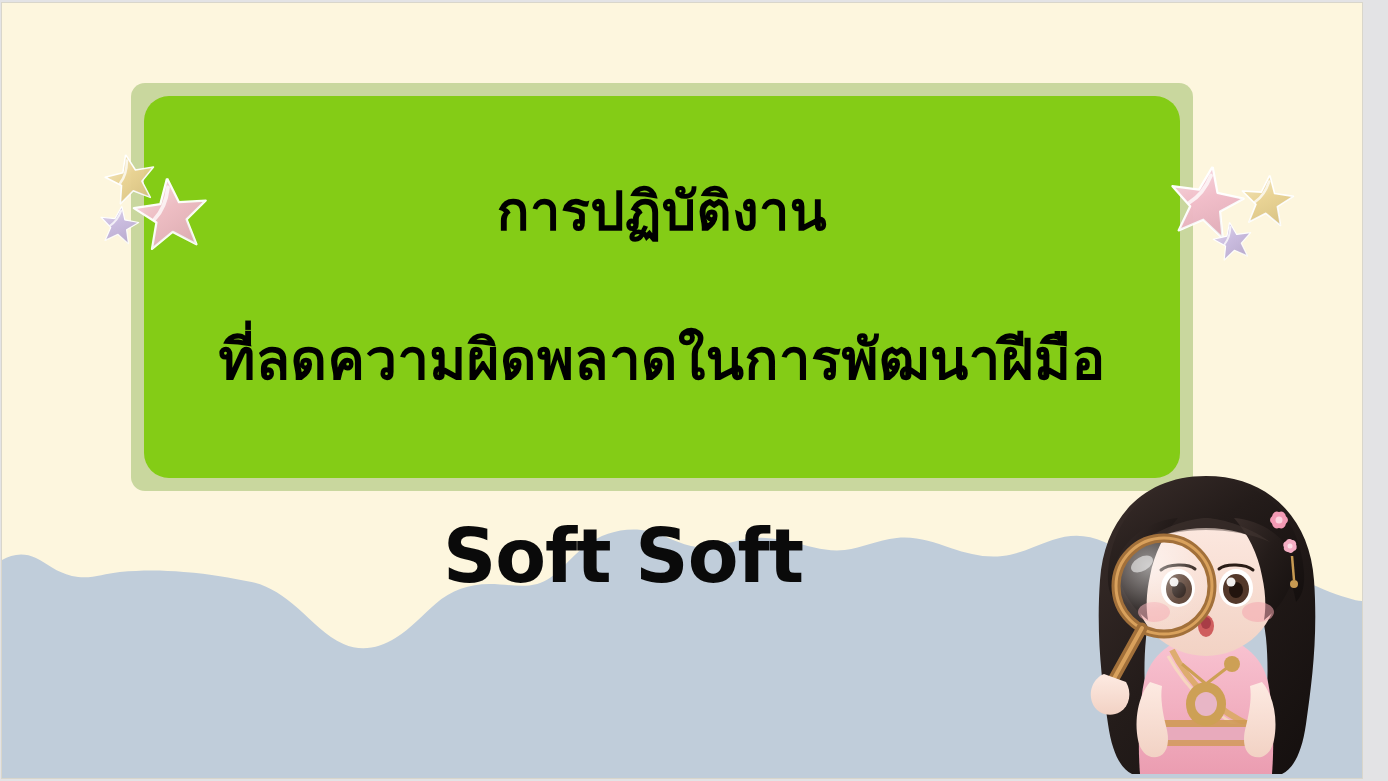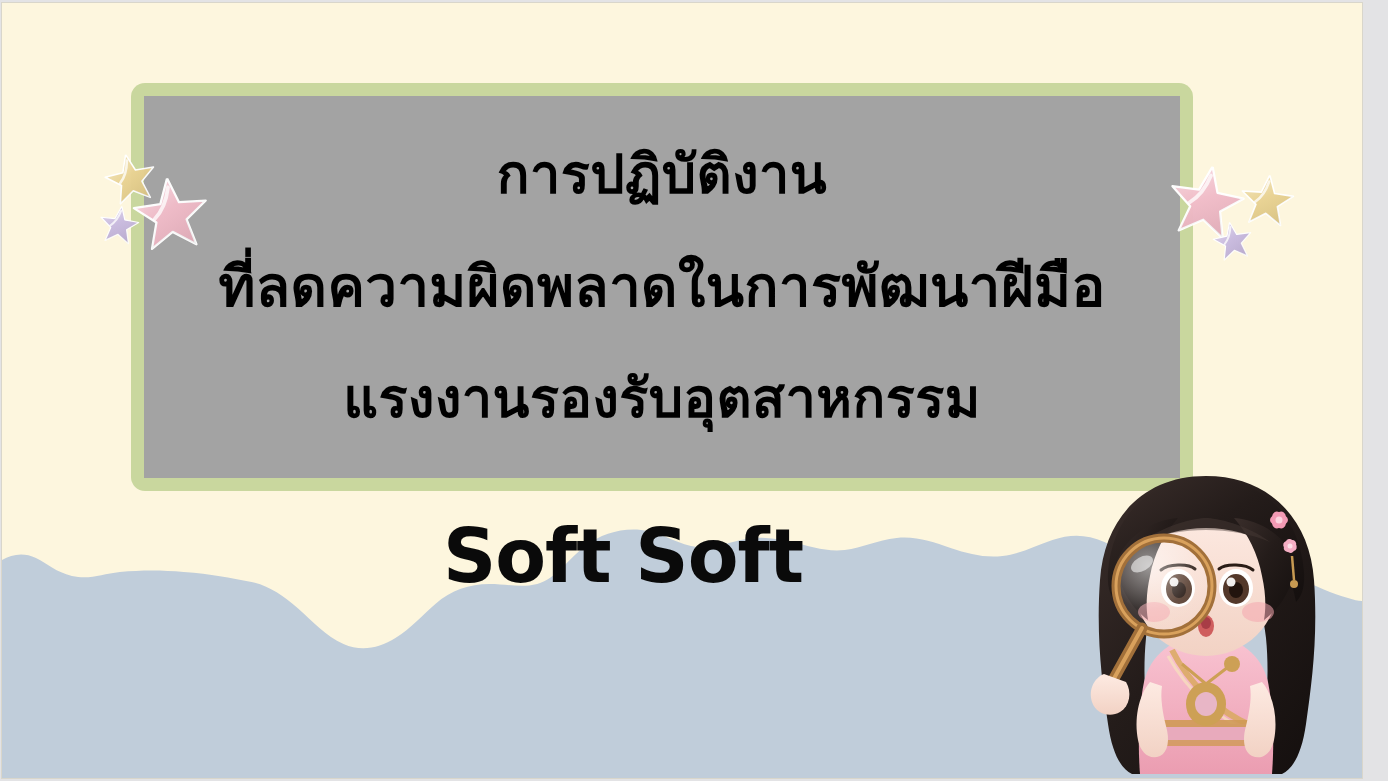--- a/index.html
+++ b/index.html
@@ -128,24 +128,23 @@
                  C600,26 620,20 640,22 C660,24 672,34 690,38 C708,42 722,36 740,32
                  C758,28 772,30 790,34 C810,38 824,44 844,42 C862,40 876,32 896,30
                  C916,28 932,34 950,40 C968,46 984,50 1002,48 C1020,46 1034,38 1052,32
                  C1070,26 1086,26 1104,34 C1122,42 1132,56 1148,68 C1164,80 1180,84 1198,80
                  C1216,76 1228,66 1246,62 C1264,58 1280,62 1298,70 C1316,78 1332,86 1348,90
                  C1354,92 1358,93 1362,93 L1362,270 L0,270 Z" fill="#c0cdda"></path>
       </svg>
     </div>
 
     <div class="title-frame" style="background: rgb(201, 215, 158);">
-      <div class="title-fill" style="background: #a3a3a3;">
+      <div class="title-fill" style="background: #84cc16; border-radius: 25px;">
         <div class="title-line l1">การปฏิบัติงาน</div>
         <div class="title-line l2">ที่ลดความผิดพลาดในการพัฒนาฝีมือ</div>
-        <div class="title-line l3">แรงงานรองรับอุตสาหกรรม</div>
       </div>
     </div>
 
     <div id="star-layer">
         <div class="star" style="left: 103px; top: 151px; width: 52px; height: 52px; transform: rotate(-12deg);">
           <svg viewBox="0 0 100 100" xmlns="http://www.w3.org/2000/svg" style="display:block;width:100%;height:100%">
             <defs>
               <linearGradient id="sg0" x1="0" y1="0" x2="0.6" y2="1">
                 <stop offset="0%" stop-color="#ffffff" stop-opacity="0.55"></stop>
                 <stop offset="55%" stop-color="#ffffff" stop-opacity="0.05"></stop>

